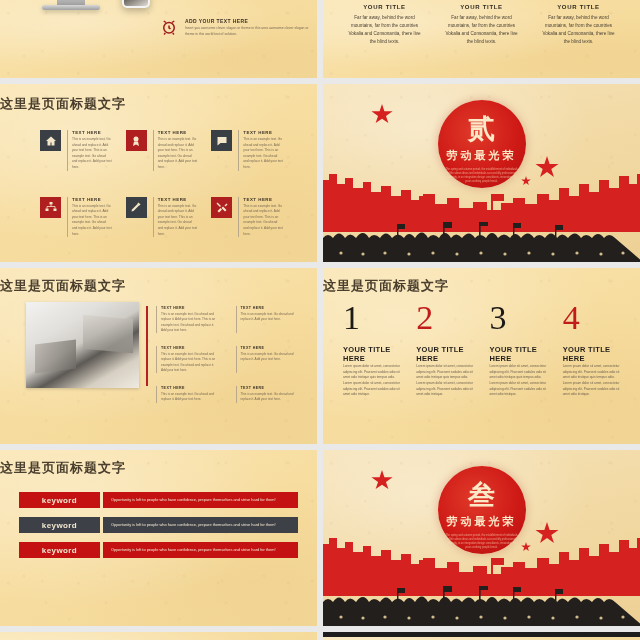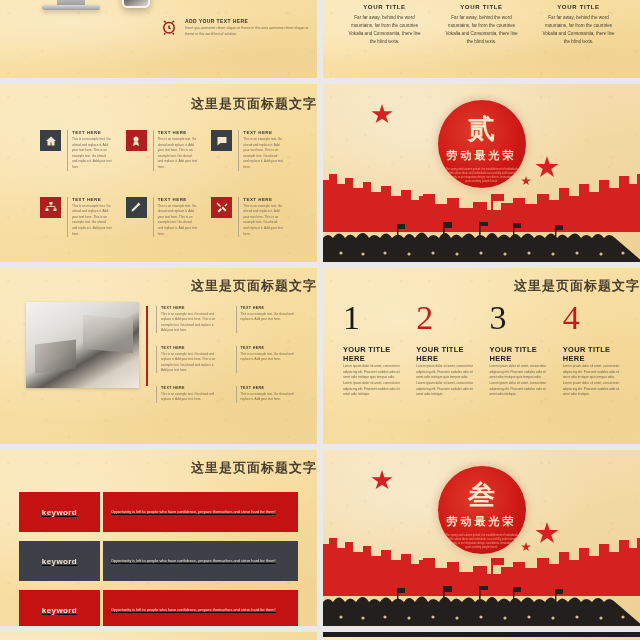--- a/index.html
+++ b/index.html
@@ -35,21 +35,21 @@
       radial-gradient(circle at 12% 22%, rgba(190,150,90,.09) 0 1px, transparent 2px),
       radial-gradient(circle at 47% 64%, rgba(190,150,90,.08) 0 1px, transparent 2px),
       radial-gradient(circle at 77% 18%, rgba(190,150,90,.08) 0 1px, transparent 2px),
       radial-gradient(circle at 63% 88%, rgba(190,150,90,.07) 0 1px, transparent 2px),
       radial-gradient(circle at 30% 80%, rgba(190,150,90,.07) 0 1px, transparent 2px);
     background-size: 70px 60px, 90px 80px, 60px 70px, 110px 90px, 80px 70px;
     pointer-events:none;
   }
 
   .ptitle {
-    text-align: right;
+    text-align: left;
     font-size: 13px;
     font-weight: bold;
     color: #4a3e2e;
     letter-spacing: 1px;
     position: relative; z-index: 3;
   }
 
   
   .s1 { }
   .s1 .device-wrap { position:absolute; left:10px; top:-76px; width:150px; height:120px; z-index:2;}
@@ -134,21 +134,21 @@
   .s6 .title-pos { position:absolute; top:9px; left:0; right:0; }
   .s6 .nums { position:absolute; left:20px; right:16px; top:34px;
       display:grid; grid-template-columns:repeat(4,1fr); column-gap:12px; z-index:3;}
   .s6 .nbig { font-family:"Liberation Serif", serif; font-size:34px; line-height:.95; font-weight:normal;}
   .s6 .ntitle { font-size:7.5px; font-weight:bold; color:#221f1a; margin-top:11px; letter-spacing:.3px;}
   .s6 .nbody { font-size:3.2px; line-height:1.75; color:#6f6250; margin-top:1px;}
 
   
   .s7 .title-pos { position:absolute; top:9px; left:0; right:0; }
   .s7 .rows { position:absolute; left:19px; right:19px; top:42px; z-index:3;}
-  .s7 .krow { display:flex; gap:3px; margin-bottom:9px; height:40px;text-decoration:underline; }
+  .s7 .krow { display:flex; gap:3px; margin-bottom:9px; height:16px; }
   .s7 .kw { width:81px; flex:0 0 81px; display:flex; align-items:center; justify-content:center;
             font-size:8px; font-weight:bold; color:#f2e7cf; letter-spacing:.4px;}
   .s7 .kd { flex:1; display:flex; align-items:center; padding:0 8px;
             font-size:3.9px; line-height:1.6; color:#f3e8d2;}
   .s7 .red  { background:#c41212; }
   .s7 .dark { background:#3d4147; }
   .s9topbar { position:absolute; left:0; right:0; top:0; height:5px; background:#1d1d1d; z-index:6;}
 </style>
 </head>
 <body>

